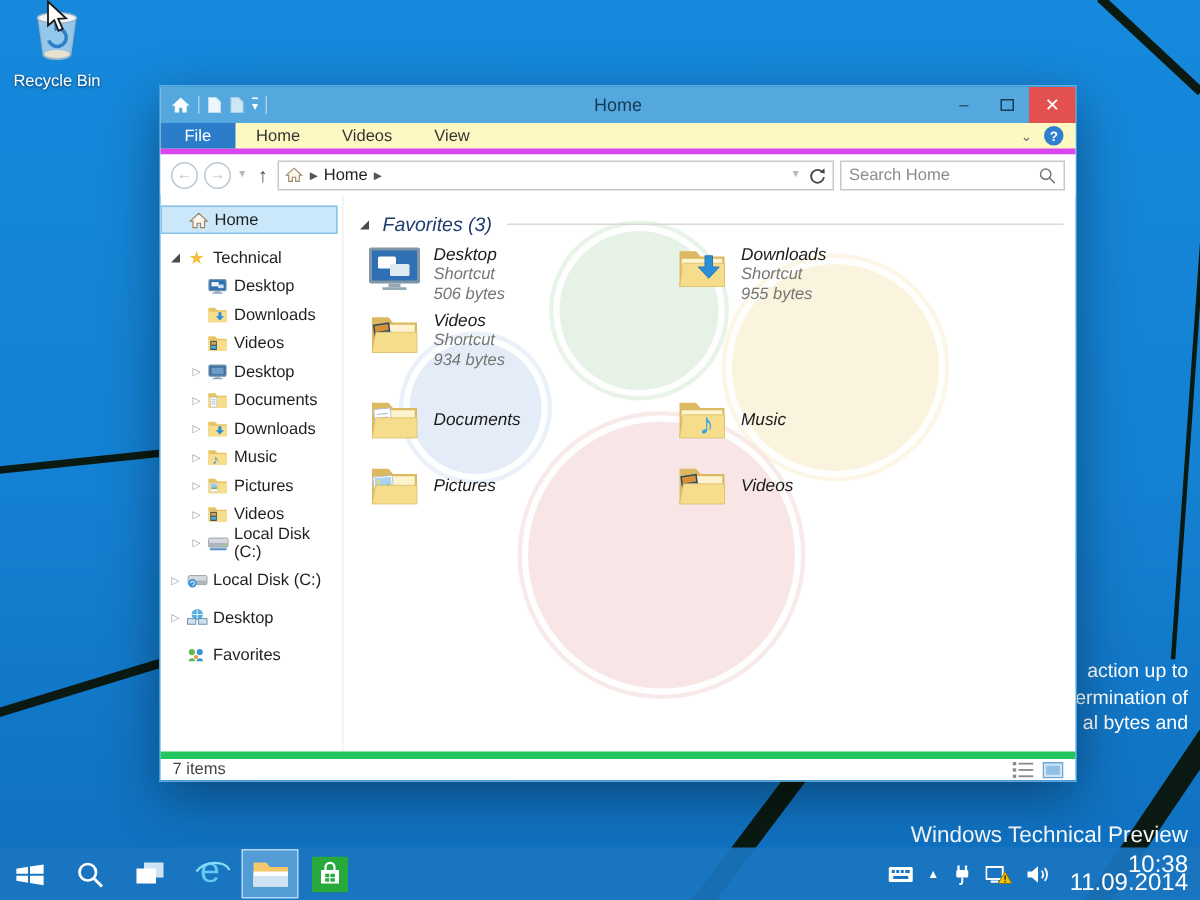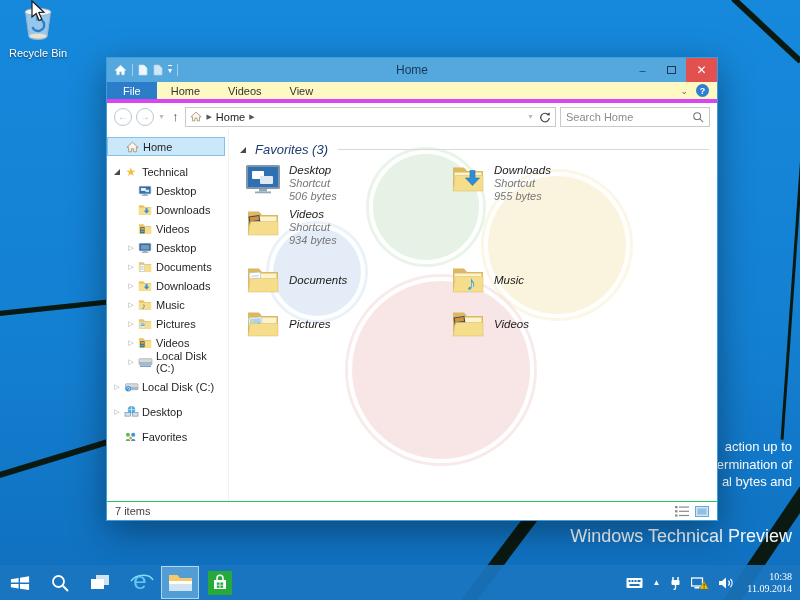--- a/index.html
+++ b/index.html
@@ -16,22 +16,22 @@
   .b5 { left:764px; top:-16px; width:6px; height:92px; transform:rotate(-47deg); }
   .b6 { left:791px; top:140px; width:3px; height:300px; transform:rotate(4deg); }
 
   
   .recycle { position:absolute; left:6px; top:6px; width:64px; text-align:center; z-index:1; }
   .recycle .rlabel { color:#fff; font-size:11px; text-shadow:0 1px 2px rgba(0,0,0,.6); margin-top:1px; }
   .cursor { position:absolute; left:30px; top:0; z-index:40; }
 
   .eula { position:absolute; right:8px; top:438px; z-index:1; text-align:right;
           color:#fff; font-size:13px; line-height:17.5px; }
-  .watermark { position:absolute; right:8px; top:527px; z-index:1; text-align:center;
-               color:rgba(255,255,255,.96); font-size:18px; line-height:18px; }
+  .watermark { position:absolute; right:8px; top:548px; z-index:1; text-align:center;
+               color:rgba(255,255,255,.96); font-size:15px; line-height:18px; }
   .blurhash { display:inline-block; width:112px; height:11px; margin-left:7px; vertical-align:baseline;
               background:repeating-linear-gradient(90deg, rgba(255,255,255,.55) 0 6px, rgba(255,255,255,.12) 6px 13px);
               filter:blur(3px); border-radius:2px; }
 
   
   .window { position:absolute; left:106px; top:57px; width:612px; height:464px; z-index:5;
             background:#fff; border:1px solid #3f9ddc; box-shadow:0 10px 34px rgba(0,0,0,.38);
             display:flex; flex-direction:column; }
   .titlebar { height:24px; background:#55a8de; display:flex; align-items:center; position:relative; flex:none; }
   .qat { display:flex; align-items:center; gap:5px; padding-left:7px; }
@@ -89,31 +89,31 @@
   .fsection { position:relative; z-index:1; }
   .shead { display:flex; align-items:center; gap:6px; color:#1e3c6e; font-size:13px; margin:4px 2px 7px 0; }
   .shead .line { flex:1; height:1px; background:#d9d9d9; margin-left:4px; }
   .tgrid { display:grid; grid-template-columns:205px 205px; grid-auto-rows:44px; margin-left:7px; position:relative; z-index:1; }
   .tile { display:flex; gap:8px; align-items:flex-start; }
   .tile.center { align-items:center; }
   .ticon { width:37px; flex:none; display:flex; justify-content:center; }
   .tmeta .tname { color:#1b1b1b; font-size:11.5px; line-height:13px; }
   .tmeta .tsub  { color:#767676; font-size:11px; line-height:13px; }
 
-  .statusbar { height:19px; border-top:1px solid #22c55e; display:flex; align-items:center;
+  .statusbar { height:19px; border-top:5px solid #22c55e; display:flex; align-items:center;
                padding:0 8px; font-size:11px; color:#444; flex:none; }
   .viewbtns { margin-left:auto; display:flex; gap:6px; align-items:center; }
 
   
   .taskbar { position:absolute; left:0; bottom:0; width:800px; height:35px; z-index:10;
              background:rgba(26,117,192,.92); display:flex; align-items:center; }
   .tbtn { width:40px; height:35px; display:flex; align-items:center; justify-content:center; flex:none; }
   .tbtn.active { background:rgba(165,212,245,.42); border:1px solid rgba(225,243,255,.65); width:38px; height:33px; margin:1px; }
   .tray { margin-left:auto; display:flex; align-items:center; gap:9px; padding-right:8px; }
-  .clock { text-align:right; color:#fff; font-size:10px; line-height:12px; padding-left:4px;font-family:Liberation Serif, serif; }
+  .clock { text-align:right; color:#fff; font-size:16px; line-height:12px; padding-left:4px; }
   .ie-e { font-size:24px; color:#63c9f3; line-height:22px; position:relative; top:-1px; }
 </style>
 </head>
 <body>
 
 <div class="beam b1"></div>
 <div class="beam b2"></div>
 <div class="beam b3"></div>
 <div class="beam b4"></div>
 <div class="beam b5"></div>

